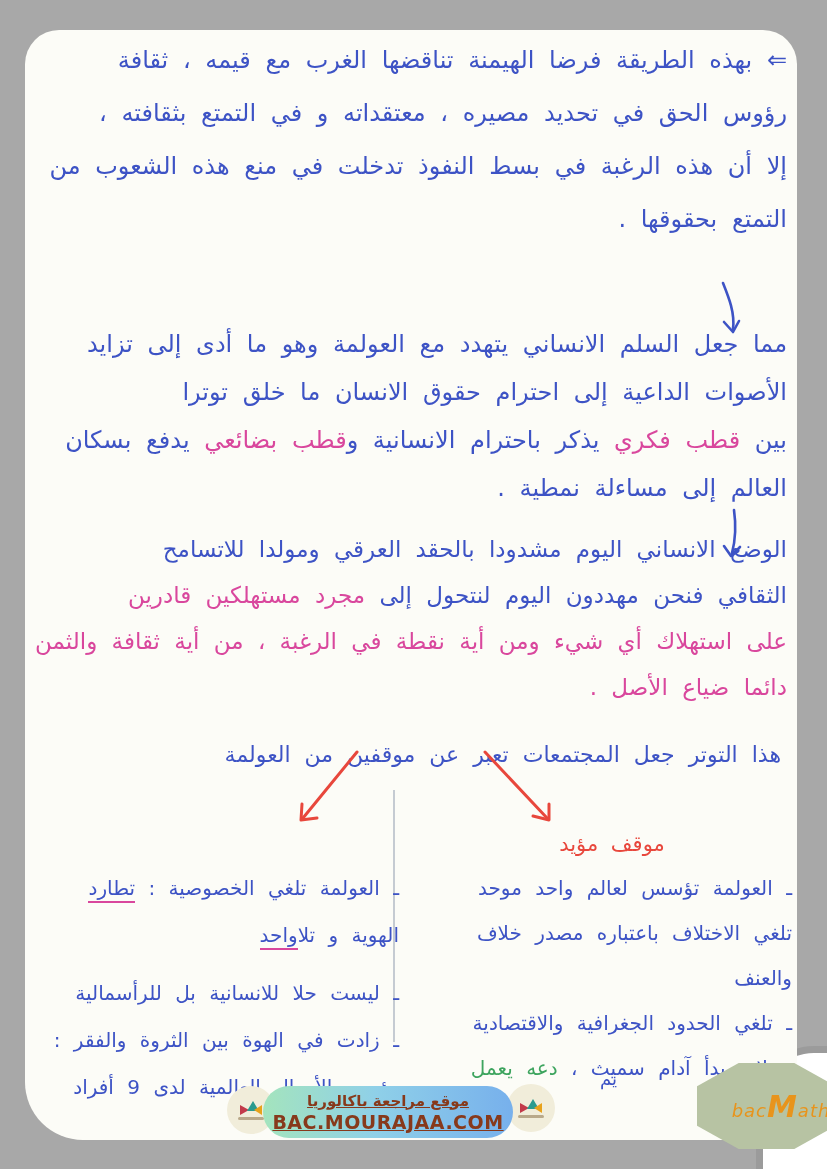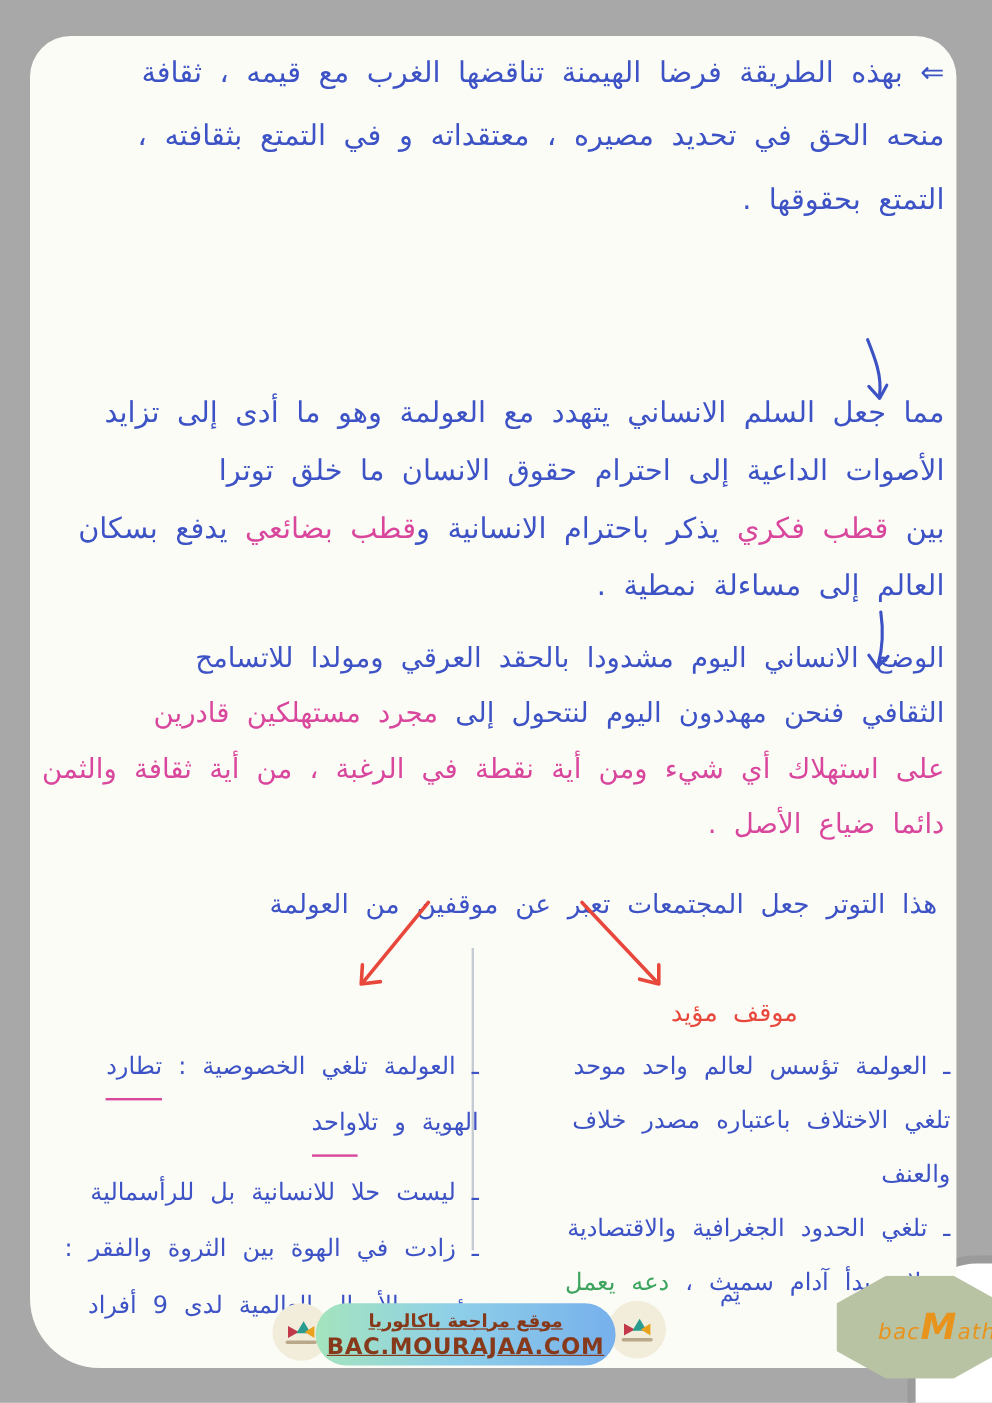--- a/index.html
+++ b/index.html
@@ -24,21 +24,21 @@
     border-radius:34px 34px 40px 58px;
     z-index:1;
   }
   
   .hw{position:absolute;right:10px;left:18px;direction:rtl;text-align:right;}
   .hw-line{white-space:nowrap;overflow:visible;}
   .seg{word-spacing:7px;}
   .ink-blue{color:var(--blue);}
   .ink-pink{color:var(--pink);}
   .ink-green{color:var(--green);}
-  .u{border-bottom:2.5px solid var(--pink);padding-bottom:15px;}
+  .u{border-bottom:2.5px solid var(--pink);padding-bottom:1px;}
   .p1{top:16px;font-size:24px;}   .p1 .hw-line{height:53px;}
   .p2{top:300px;font-size:24px;}  .p2 .hw-line{height:48px;}
   .p3{top:506px;font-size:23px;}  .p3 .hw-line{height:46px;}
   .pivot{top:712px;font-size:22px;right:16px;}
   .col{position:absolute;direction:rtl;text-align:right;font-size:20px;}
   .col .hw-line{height:47px;}
   .col-right{left:385px;width:382px;top:846px;right:auto;}
   .col-right .hw-line{height:45px;}
   .col-right .hw-line:nth-child(3){padding-left:150px;}
   .col-right .hw-line:nth-child(6){padding-left:95px;}
@@ -89,21 +89,22 @@
 </style>
 </head>
 <body>
 
 <div class="under-corner"></div>
 
 <div class="page">
 
   <div class="hw p1">
       <div class="hw-line"><span class="seg ink-blue">⇐ بهذه الطريقة فرضا الهيمنة تناقضها الغرب مع قيمه ، ثقافة</span></div>
-      <div class="hw-line"><span class="seg ink-blue">منحه الحق في تحديد مصيره ، معتقداته و في التمتع بثقافته ،</span></div>
+      <div class="hw-line"><span class="seg ink-blue">رؤوس الحق في تحديد مصيره ، معتقداته و في التمتع بثقافته ،</span></div>
+      <div class="hw-line"><span class="seg ink-blue">إلا أن هذه الرغبة في بسط النفوذ تدخلت في منع هذه الشعوب من</span></div>
       <div class="hw-line"><span class="seg ink-blue">التمتع بحقوقها .</span></div>
     </div>
 
   <svg class="arrow-svg" style="left:686px;top:250px" width="38" height="62" viewBox="0 0 38 62">
     <path d="M12 3 C18 18, 24 33, 22 49" stroke="#3d53c5" stroke-width="2.6" fill="none" stroke-linecap="round"></path>
     <path d="M13 42 L22 52 L28 41" stroke="#3d53c5" stroke-width="2.6" fill="none" stroke-linecap="round" stroke-linejoin="round"></path>
   </svg>
 
   <div class="hw p2">
       <div class="hw-line"><span class="seg ink-blue">مما جعل السلم الانساني يتهدد مع العولمة وهو ما أدى إلى تزايد</span></div>

